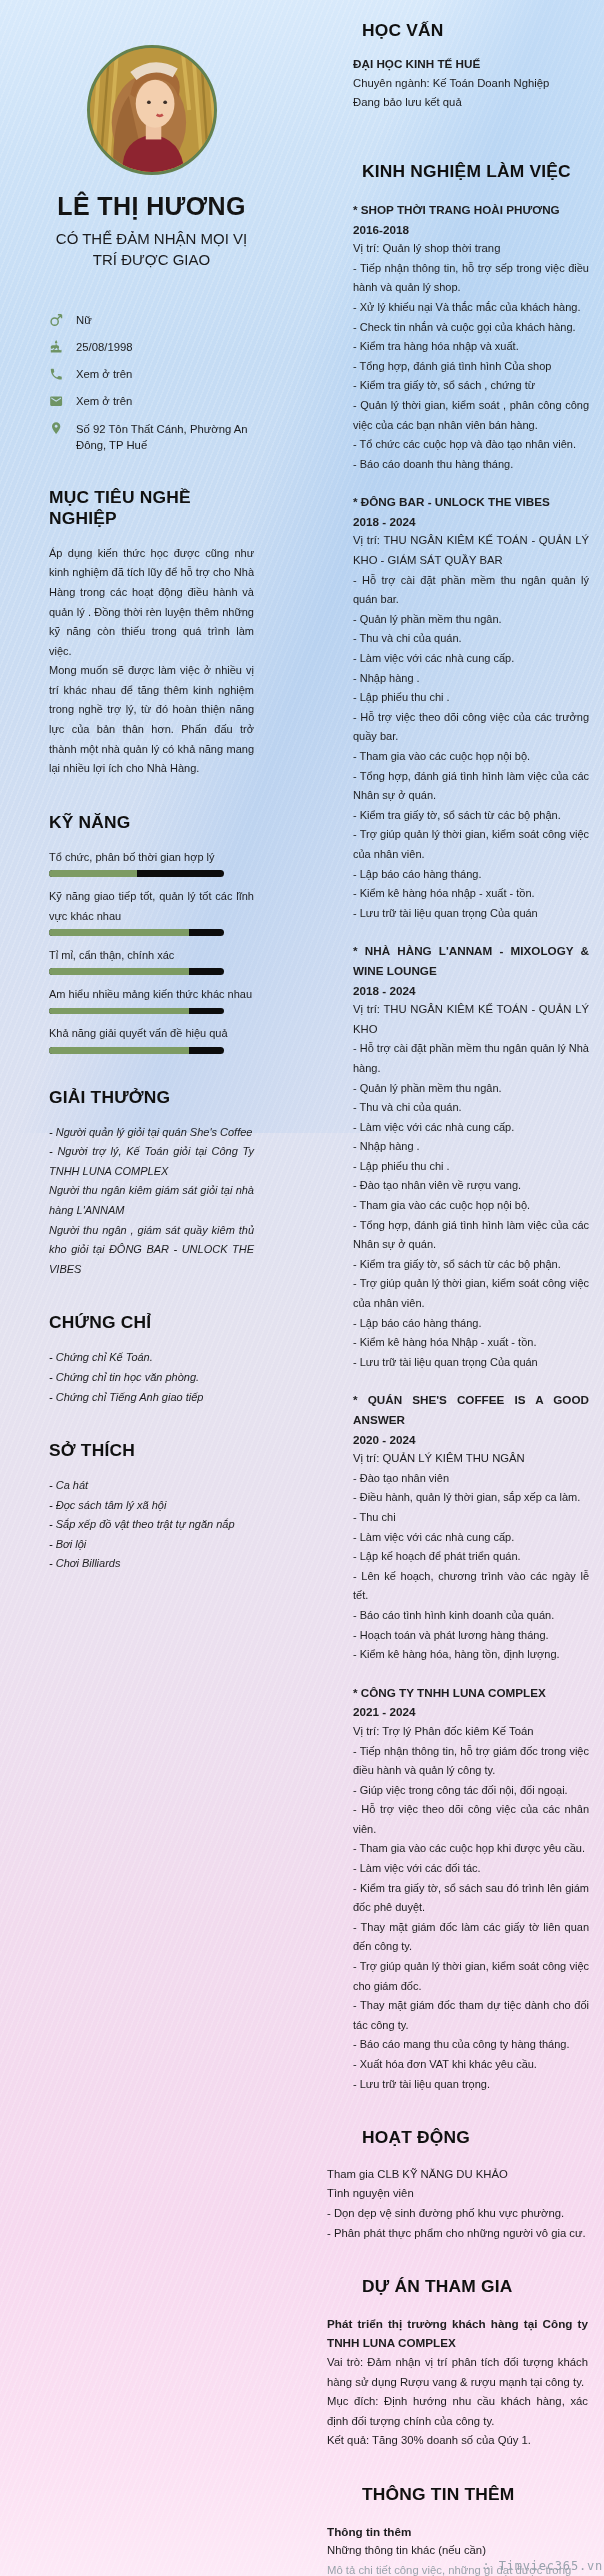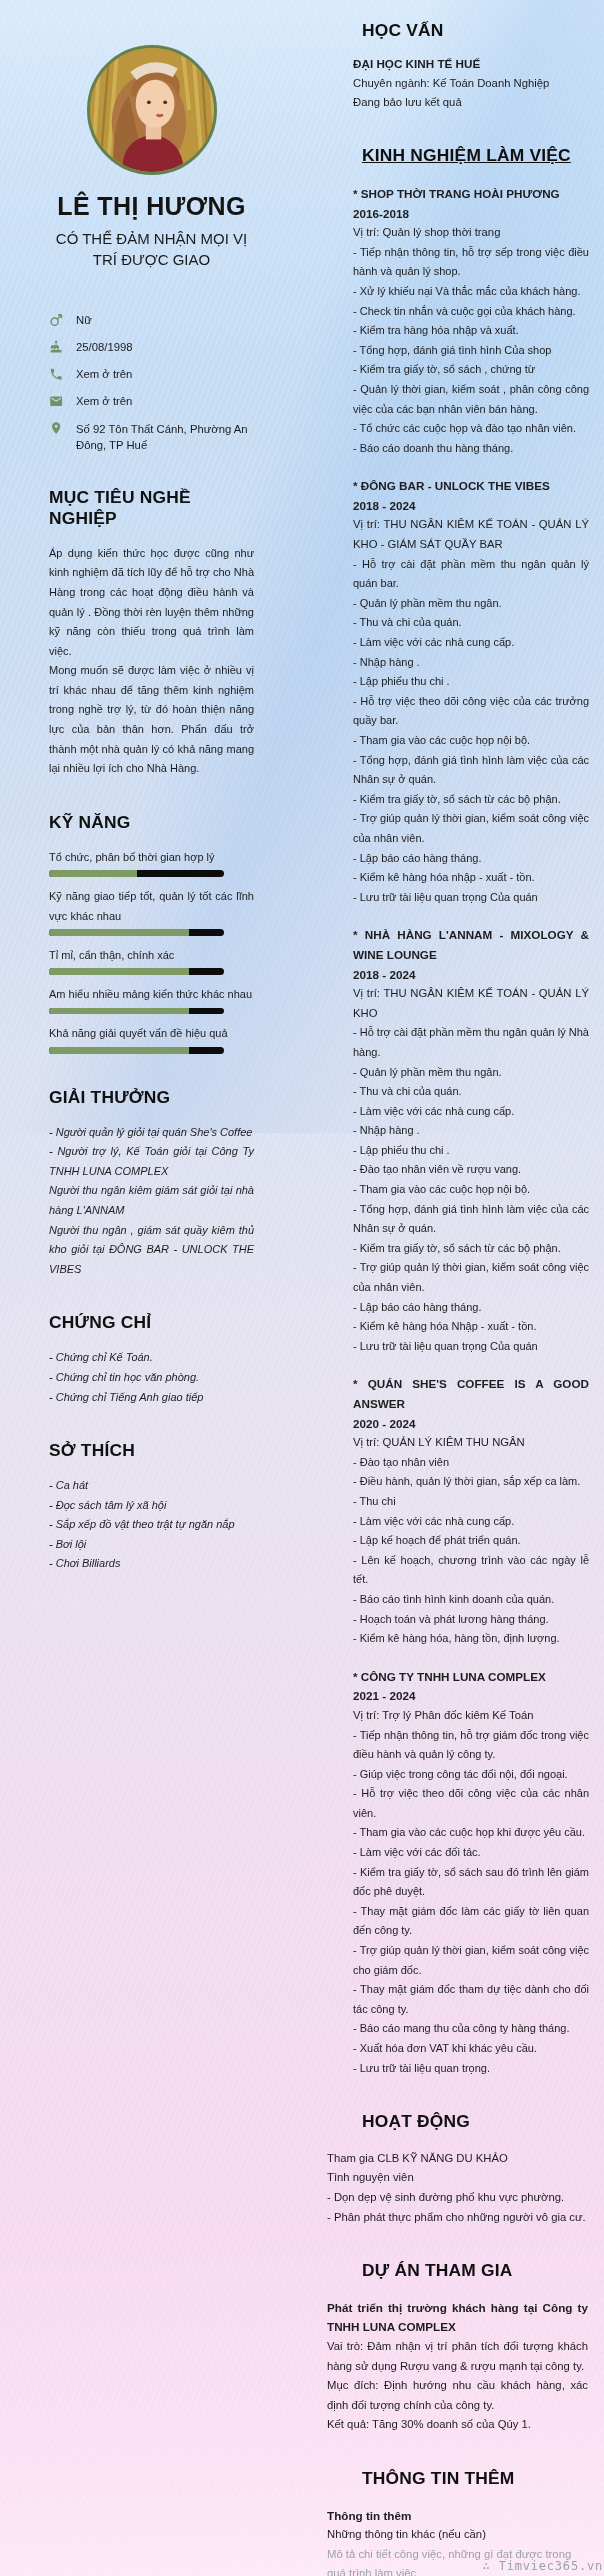--- a/index.html
+++ b/index.html
@@ -35,21 +35,21 @@
   .skill{margin-bottom:9.8px;}
   .skill-label{font-size:11px;line-height:19.6px;text-align:justify;}
   .bar{height:6.8px;background:#0c0c0c;border-radius:3.8px;overflow:hidden;margin-top:3px;width:175px;}
   .fill{height:100%;background:#7d9b63;}
   .li{font-size:11px;line-height:19.6px;text-align:justify;font-style:italic;}
   
   .col-right{position:absolute;left:353px;top:19.6px;width:236px;z-index:2;}
   .rheading{font-size:17.4px;font-weight:700;color:#101010;padding-left:9px;letter-spacing:0.2px;margin:0 0 13.6px 0;}
   .edu-school{font-size:11.7px;font-weight:700;line-height:19.6px;}
   .edu-line{font-size:11.3px;line-height:19.6px;}
-  .exp-head{margin-top:32px;text-decoration:underline;}
+  .exp-head{margin-top:48px;}
   .job{margin-top:18px;}
   .job-title,.job-period{font-size:11.7px;font-weight:700;line-height:19.6px;text-align:justify;}
   .job-pos{font-size:11.3px;line-height:19.6px;text-align:justify;}
   .bullet{font-size:11px;line-height:19.6px;text-align:justify;}
   .section-wide{margin-left:-26px;width:261px;margin-top:33px;}
   .wheading{font-size:17.4px;font-weight:700;color:#101010;padding-left:35px;letter-spacing:0.2px;margin:0 0 16.6px 0;}
   .act-line{font-size:11.3px;line-height:19.6px;}
   .proj-title{font-size:11.7px;font-weight:700;line-height:19.6px;text-align:justify;}
   .proj-line{font-size:11.3px;line-height:19.6px;text-align:justify;}
   .add-sub{font-size:11.7px;font-weight:700;line-height:19.6px;}

